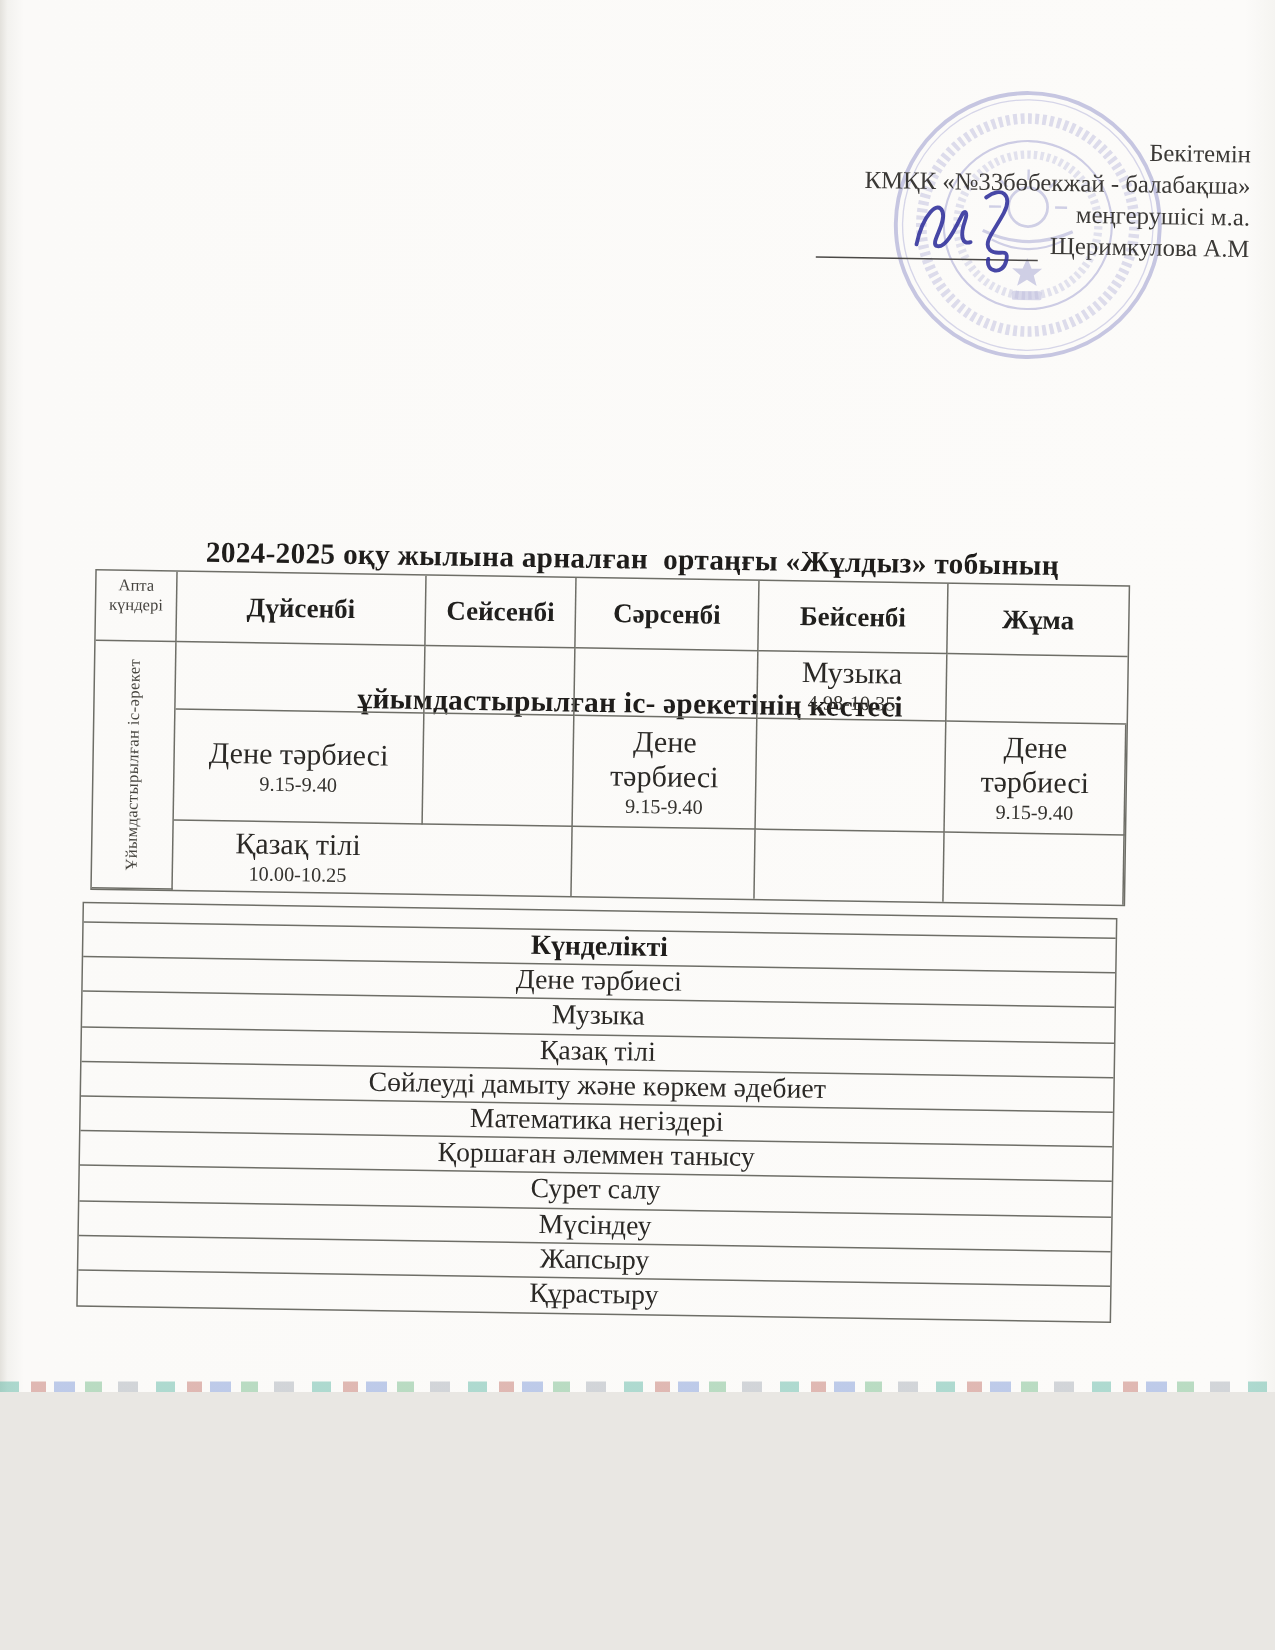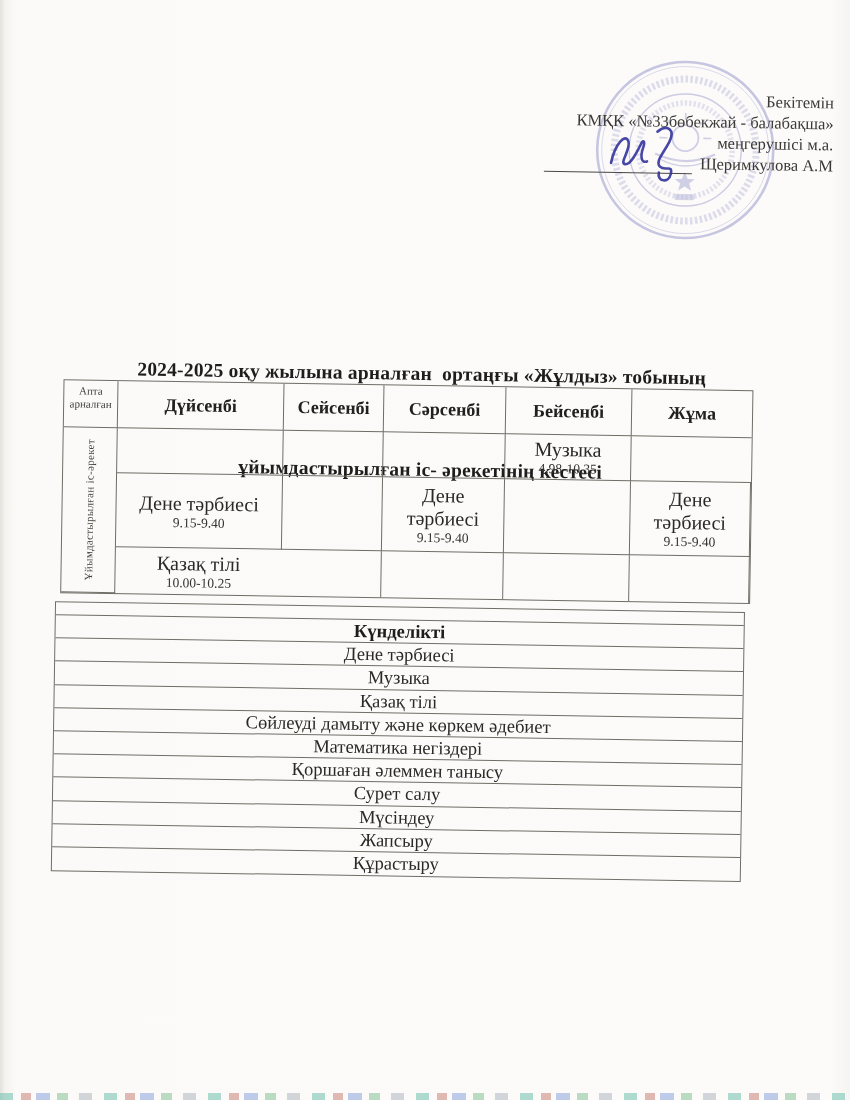--- a/index.html
+++ b/index.html
@@ -2,21 +2,21 @@
 <html><head>
 <meta charset="utf-8">
 <style>
   html,body{margin:0;padding:0;}
   body{
     width:850px;height:1100px;overflow:hidden;
     font-family:"Liberation Serif","DejaVu Serif",serif;
     background:#e9e7e3;
   }
   .page{
-    position:relative;width:850px;height:1100px;overflow:hidden;
+    position:relative;width:850px;height:928px;overflow:hidden;
     background:linear-gradient(90deg,#e3e1dc 0px,#f3f2ef 5px,#fbfaf8 16px,#fcfbf9 830px,#f5f4f1 850px);
   }
   .sheet{position:absolute;inset:0;transform:rotate(0.9deg);transform-origin:425px 480px;}
 
   
   .approval{
     position:absolute;top:86px;right:22px;width:340px;
     text-align:right;font-size:16.5px;line-height:21px;color:#3b3936;
     z-index:2;
   }
@@ -131,21 +131,21 @@
         <span>Щеримкулова А.М</span>
       </div>
     </div>
 
     <div class="doc-title">
       <div>2024-2025 оқу жылына арналған  ортаңғы «Жұлдыз» тобының</div>
       <div>ұйымдастырылған іс- әрекетінің кестесі</div>
     </div>
 
     <div class="tbl sched">
-      <div class="corner">Апта арналған</div>
+      <div class="corner">Апта күндері</div>
       <div class="dayhead">Дүйсенбі</div>
       <div class="dayhead">Сейсенбі</div>
       <div class="dayhead">Сәрсенбі</div>
       <div class="dayhead">Бейсенбі</div>
       <div class="dayhead">Жұма</div>
 
       <div class="vcell">
         <span>Ұйымдастырылған іс-әрекет</span>
       </div>
 

